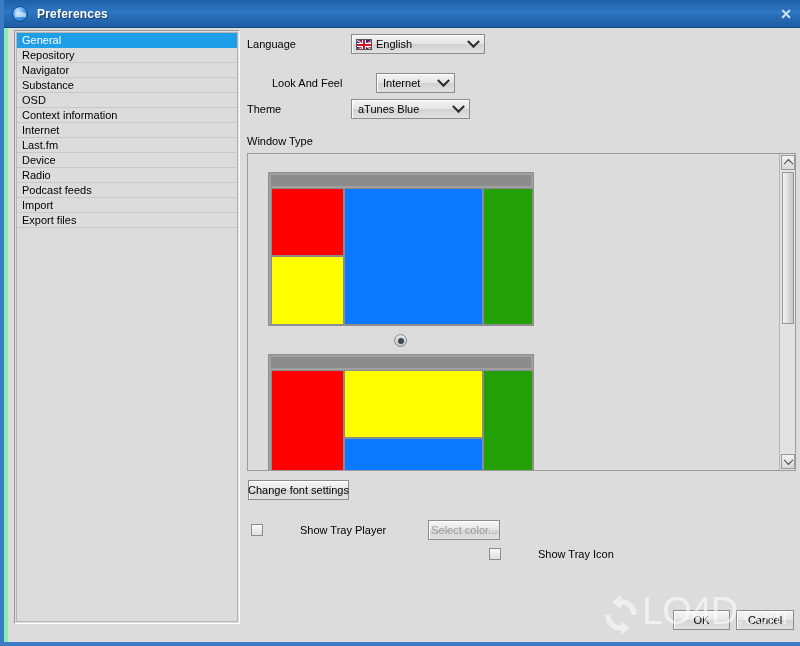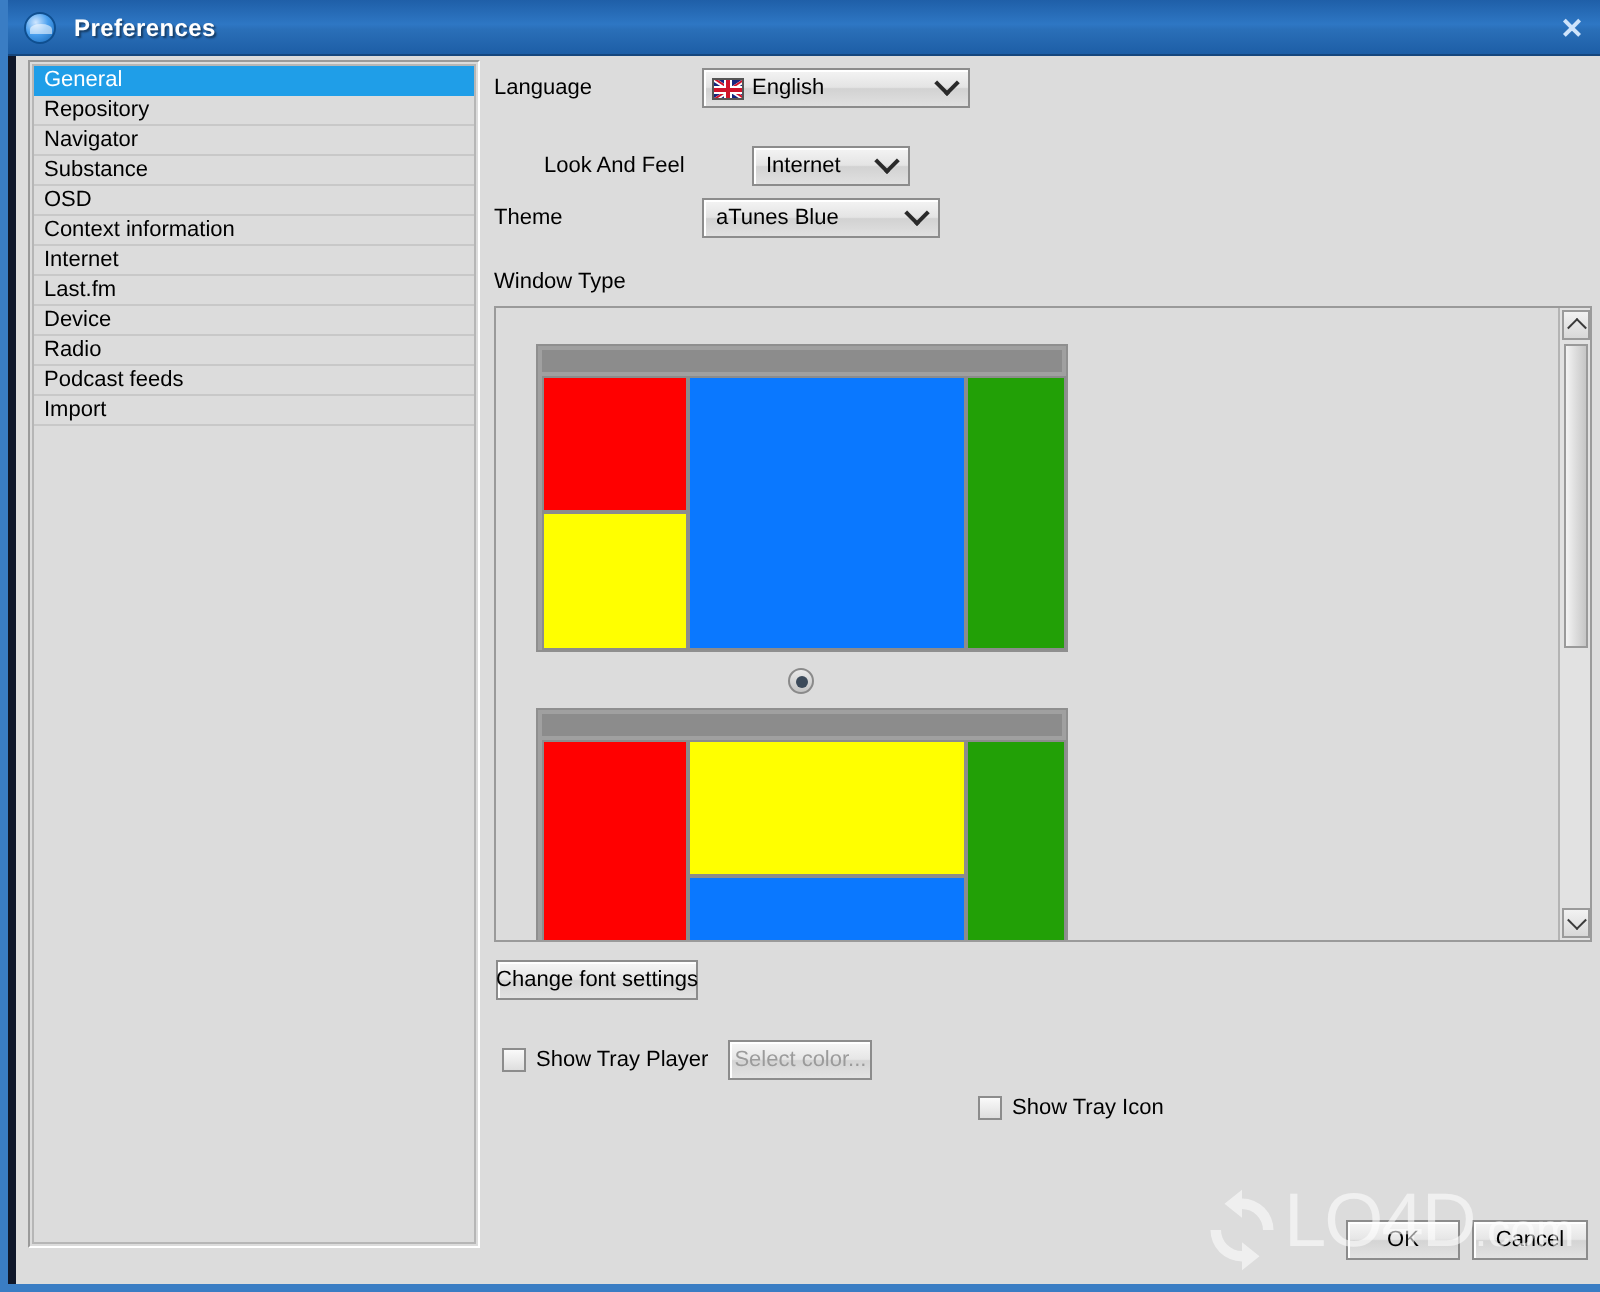--- a/index.html
+++ b/index.html
@@ -23,21 +23,21 @@
 
   
   .window {
     position: absolute;
     left: 0; top: 0;
     width: 800px;
     height: 646px;
     box-sizing: border-box;
     border: 4px solid #3a7dc4;
     border-top: none;
-    background: #0f172a;
+    background: #86efac;
   }
   .window::before {
     content: "";
     position: absolute;
     left: -3px; top: -1px; right: -3px;
     height: 1px;
     background: #2f6aab;
   }
 
   
@@ -349,20 +349,21 @@
   }
   .btn.disabled {
     color: #9b9b9b;
     cursor: default;
   }
 
   .checkrow {
     position: absolute;
     display: flex;
     align-items: center;
+    gap: 32px;
   }
   .checkbox {
     width: 12px; height: 12px;
     border: 1px solid #8c8c8c;
     box-sizing: border-box;
     background: linear-gradient(to bottom, #fafafa, #dedede);
     margin-right: 5px;
     cursor: pointer;
     flex: 0 0 auto;
   }
@@ -450,20 +451,21 @@
           <div class="side-item">Navigator</div>
           <div class="side-item">Substance</div>
           <div class="side-item">OSD</div>
           <div class="side-item">Context information</div>
           <div class="side-item">Internet</div>
           <div class="side-item">Last.fm</div>
           <div class="side-item">Device</div>
           <div class="side-item">Radio</div>
           <div class="side-item">Podcast feeds</div>
           <div class="side-item">Import</div>
+          <div class="side-item">Export files</div>
         </div>
       </div>
 
       <div class="pane">
 
         <div class="field-row" style="left:3px; top:4px;">
           <div class="field-label" style="width:104px;">Language</div>
           <div class="combo" style="width:134px;">
             <div class="flag">
               <div class="d1"></div>

